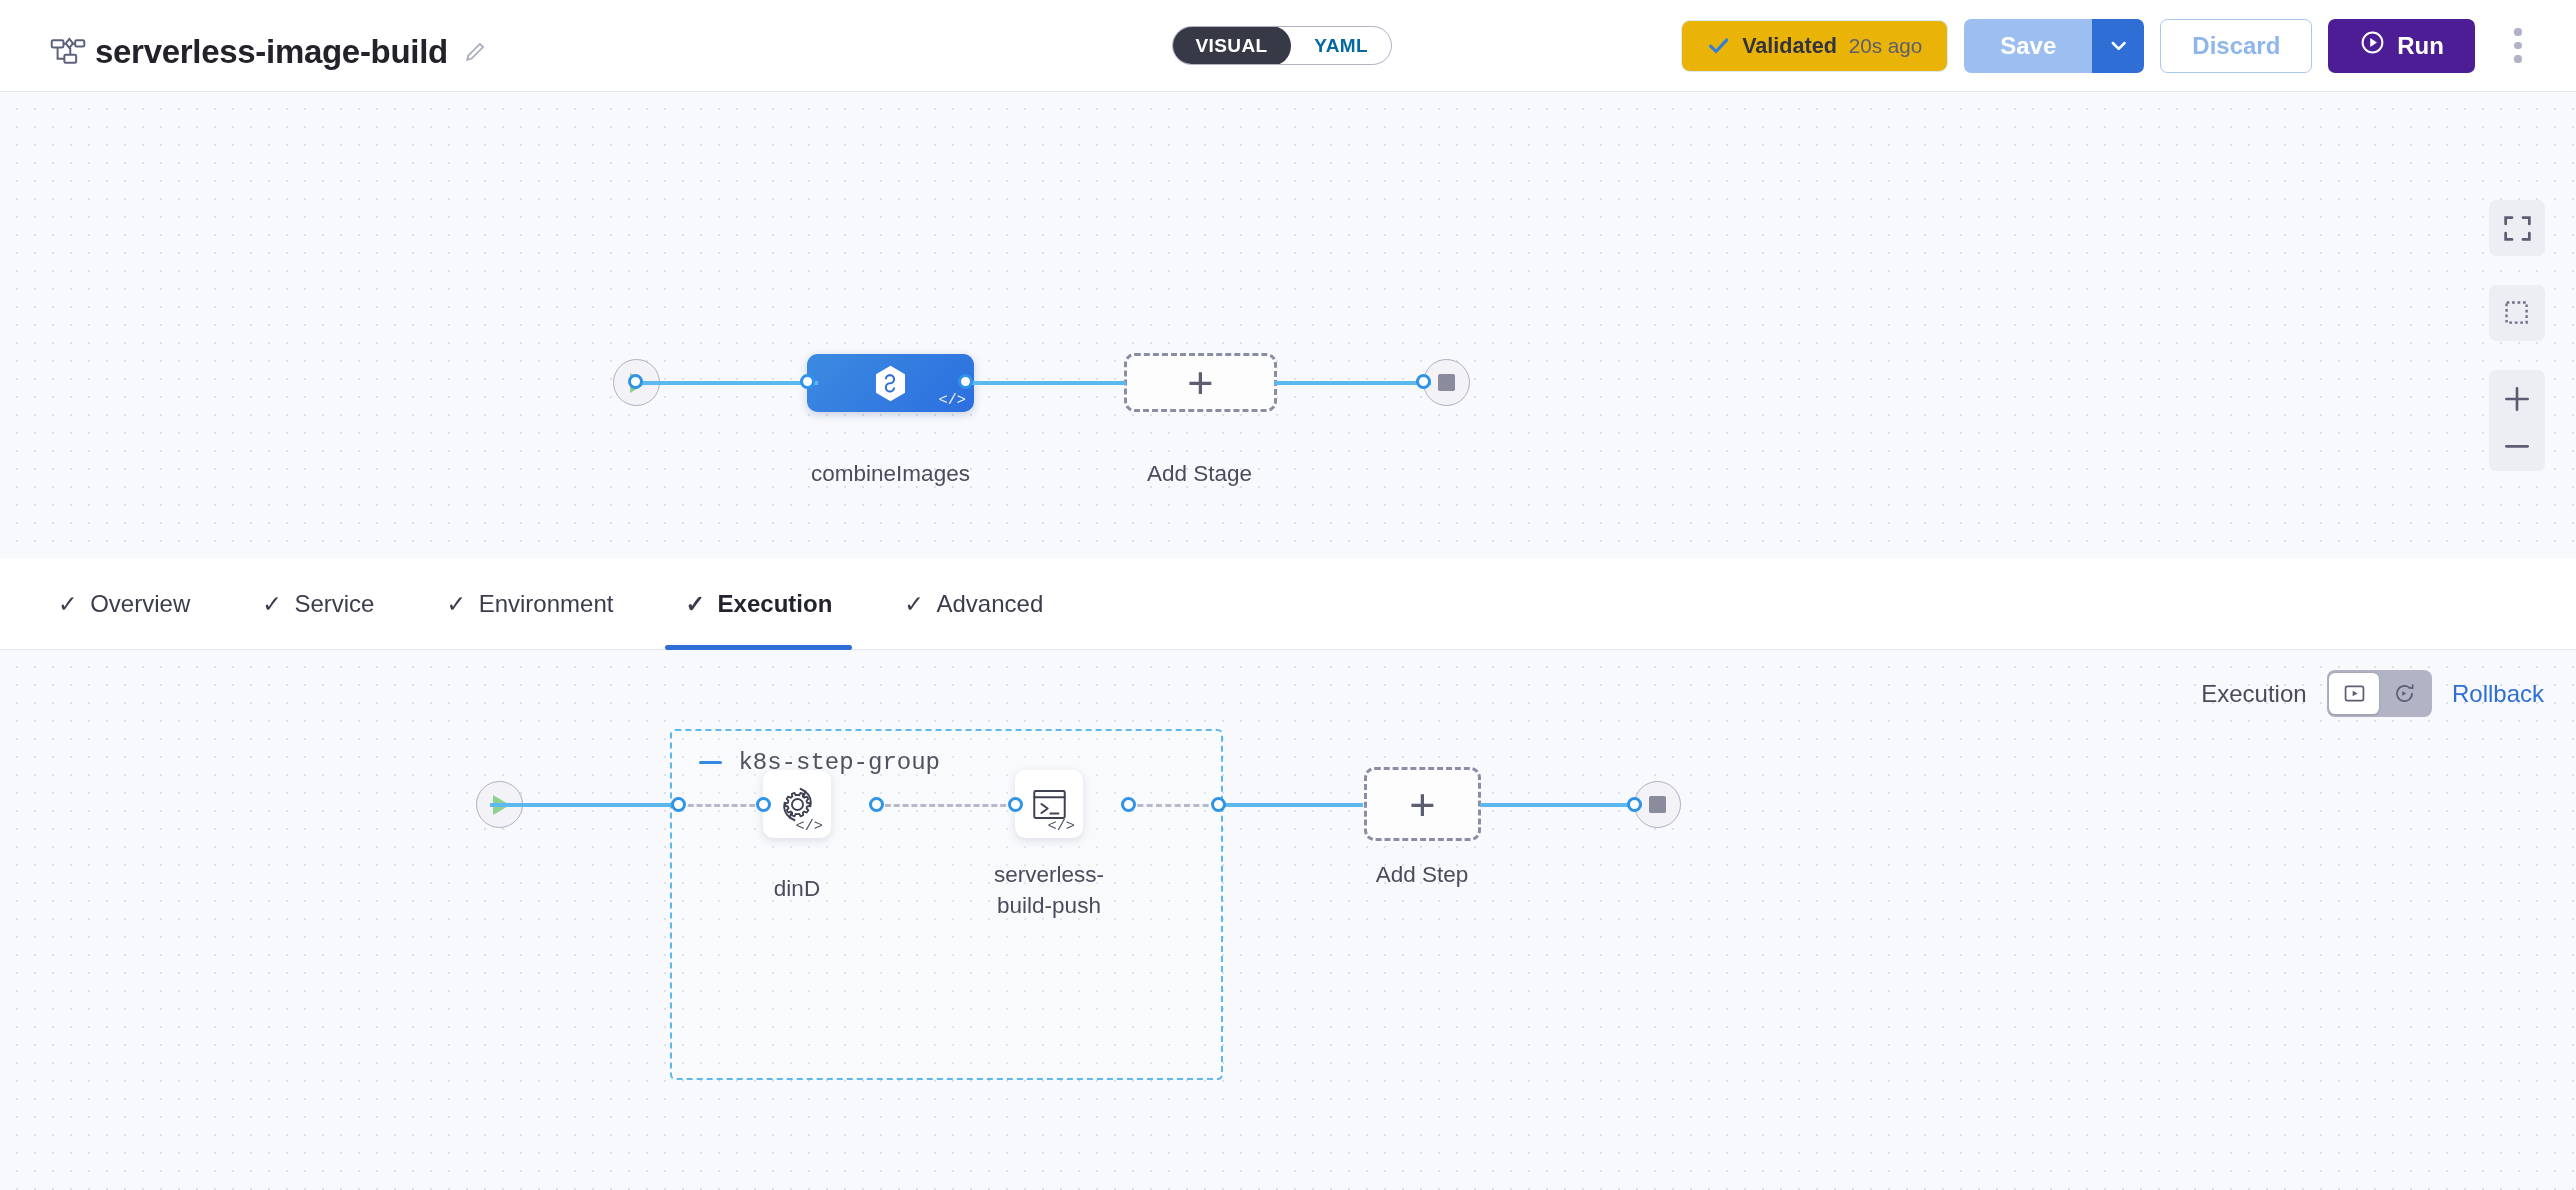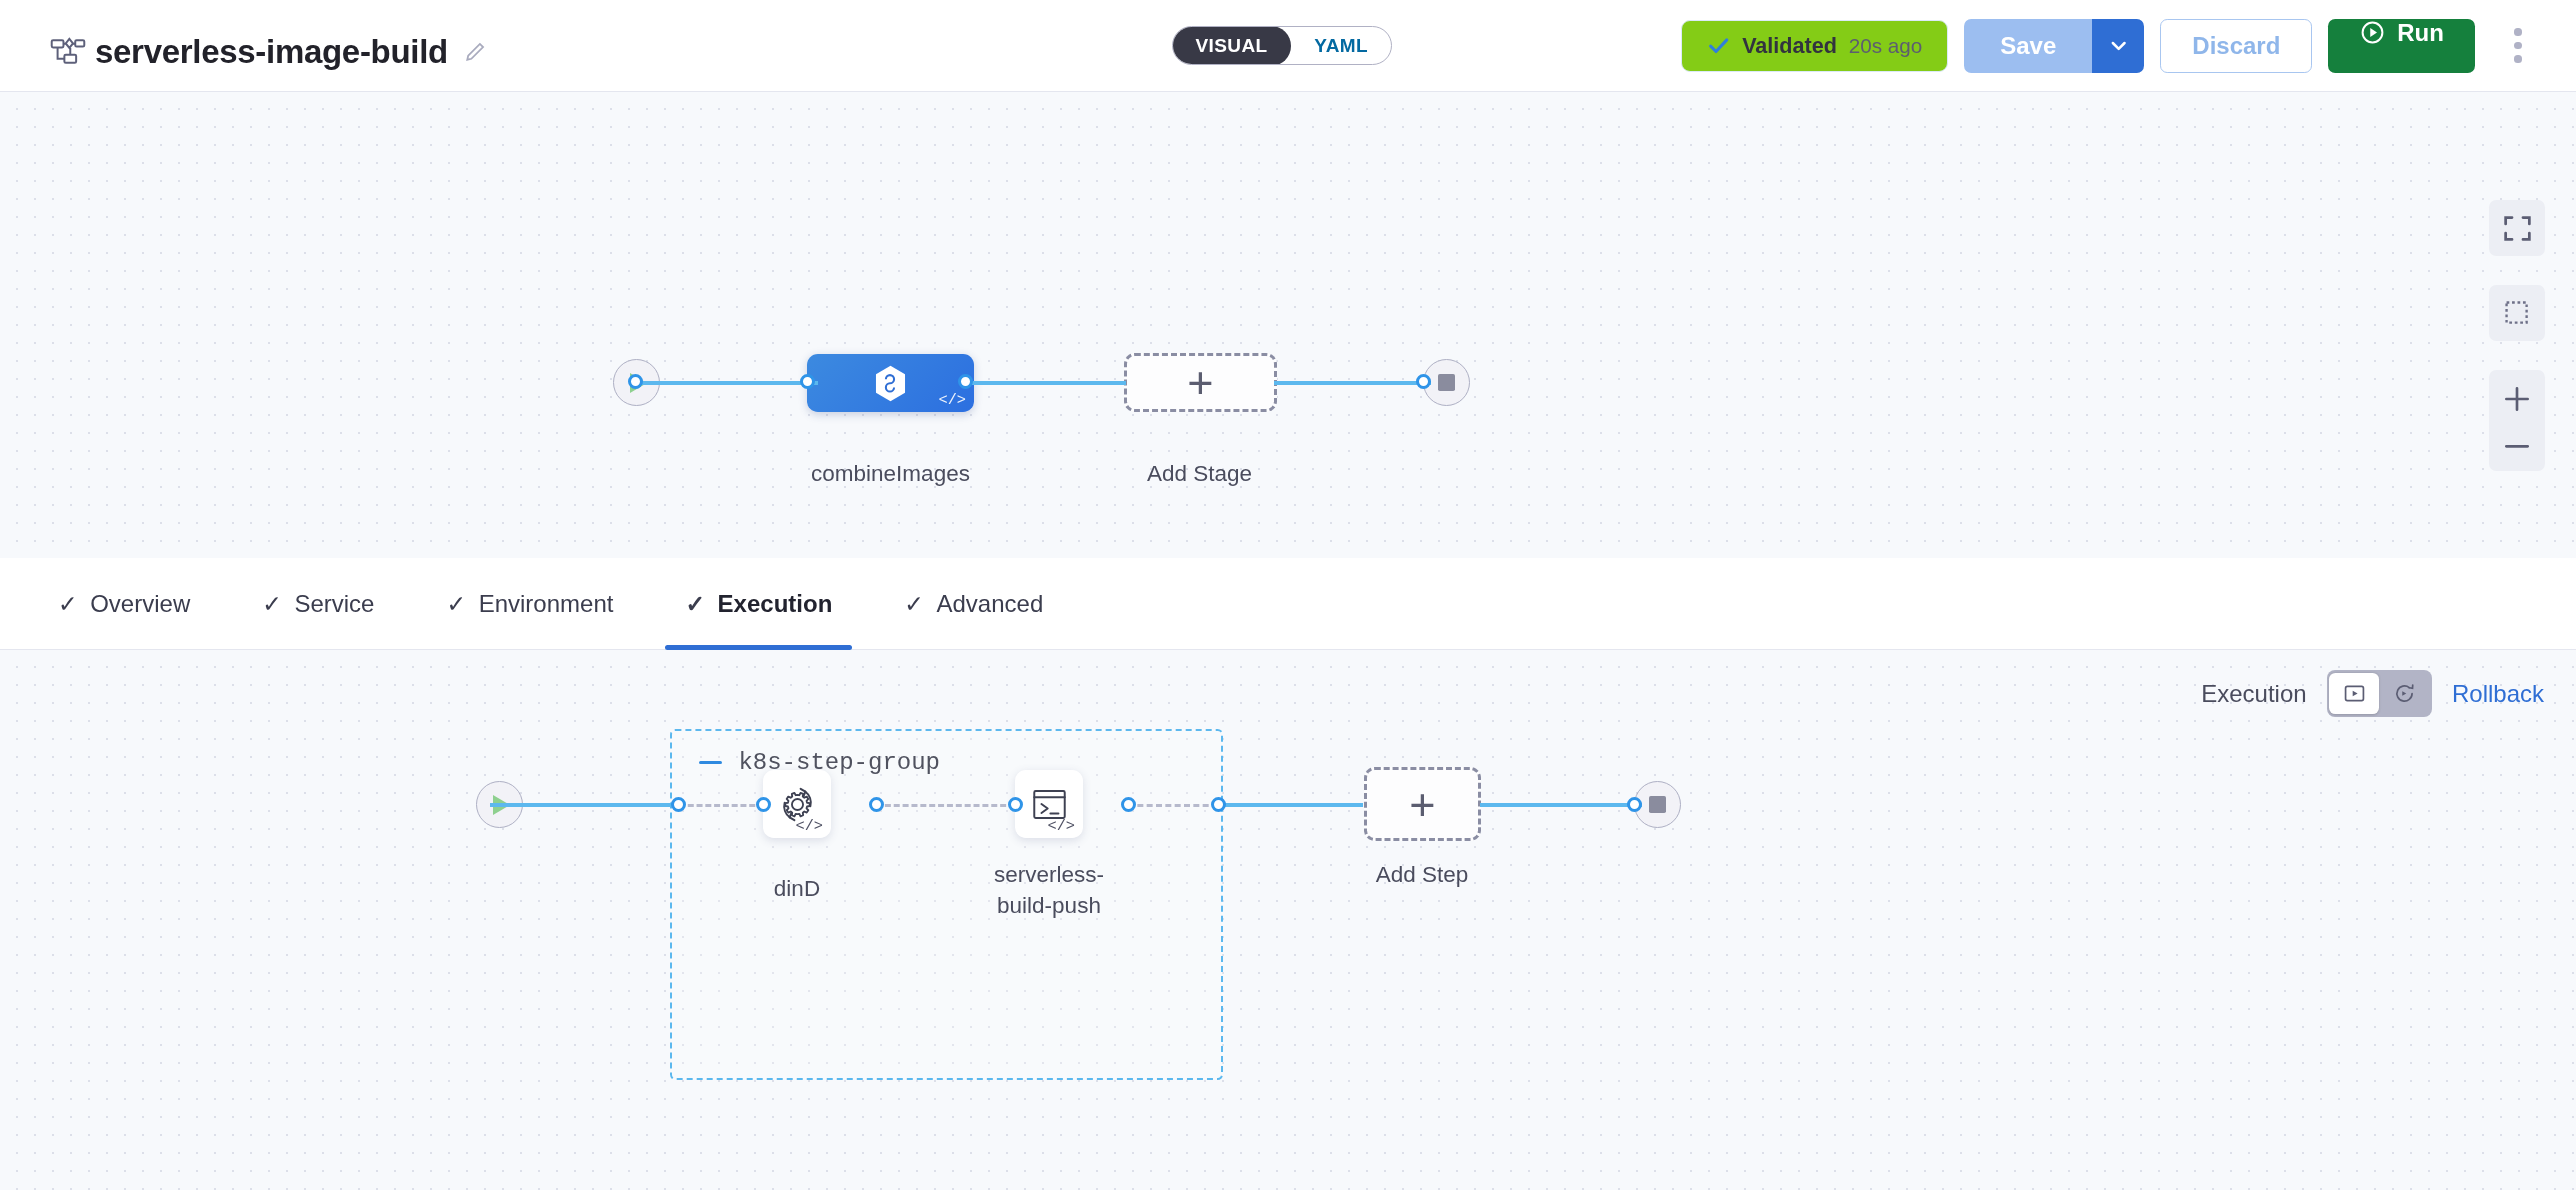--- a/index.html
+++ b/index.html
@@ -66,21 +66,21 @@
     display: flex;
     align-items: center;
     gap: 16px;
   }
   .validated-pill {
     display: flex; align-items: center; gap: 11.7px;
     height: 52px;
     padding: 0 25px;
     border: 0.9px solid #dbeaf8;
     border-radius: 9px;
-    background: #84cc16;
+    background: #eab308;
   }
   .validated-pill .vlabel { font-size: 21.6px; font-weight: bold; color: #32333f; }
   .validated-pill .vtime { font-size: 20.7px; color: #5c5e70; }
   .check-blue { width: 23.4px; height: 23.4px; display: block; }
 
   .save-group { display: flex; height: 54px; border-radius: 7.2px; overflow: hidden; }
   .save-main {
     background: #9cbef0;
     color: #ffffff;
     font-size: 24px;
@@ -103,25 +103,25 @@
     color: #8fb6ea;
     font-size: 24px;
     font-weight: bold;
     display: flex; align-items: center; justify-content: center;
     padding: 0 31px;
     cursor: pointer;
   }
   .run-btn {
     height: 54px;
     border-radius: 7.2px;
-    background: #15803d;
+    background: #4c1d95;
     color: #ffffff;
     font-size: 24px;
     font-weight: bold;
-    display: flex; justify-content: center;
+    display: flex; align-items: center; justify-content: center;
     gap: 10.8px;
     padding: 0 31px;
     cursor: pointer;
   }
   .kebab { width: 40px; display: flex; flex-direction: column; align-items: center; gap: 6.3px; cursor: pointer; margin-left: 7.2px; }
   .kebab i { width: 7.2px; height: 7.2px; border-radius: 50%; background: #b0b2c6; display: block; }
 
   
   .canvas {
     position: relative;

